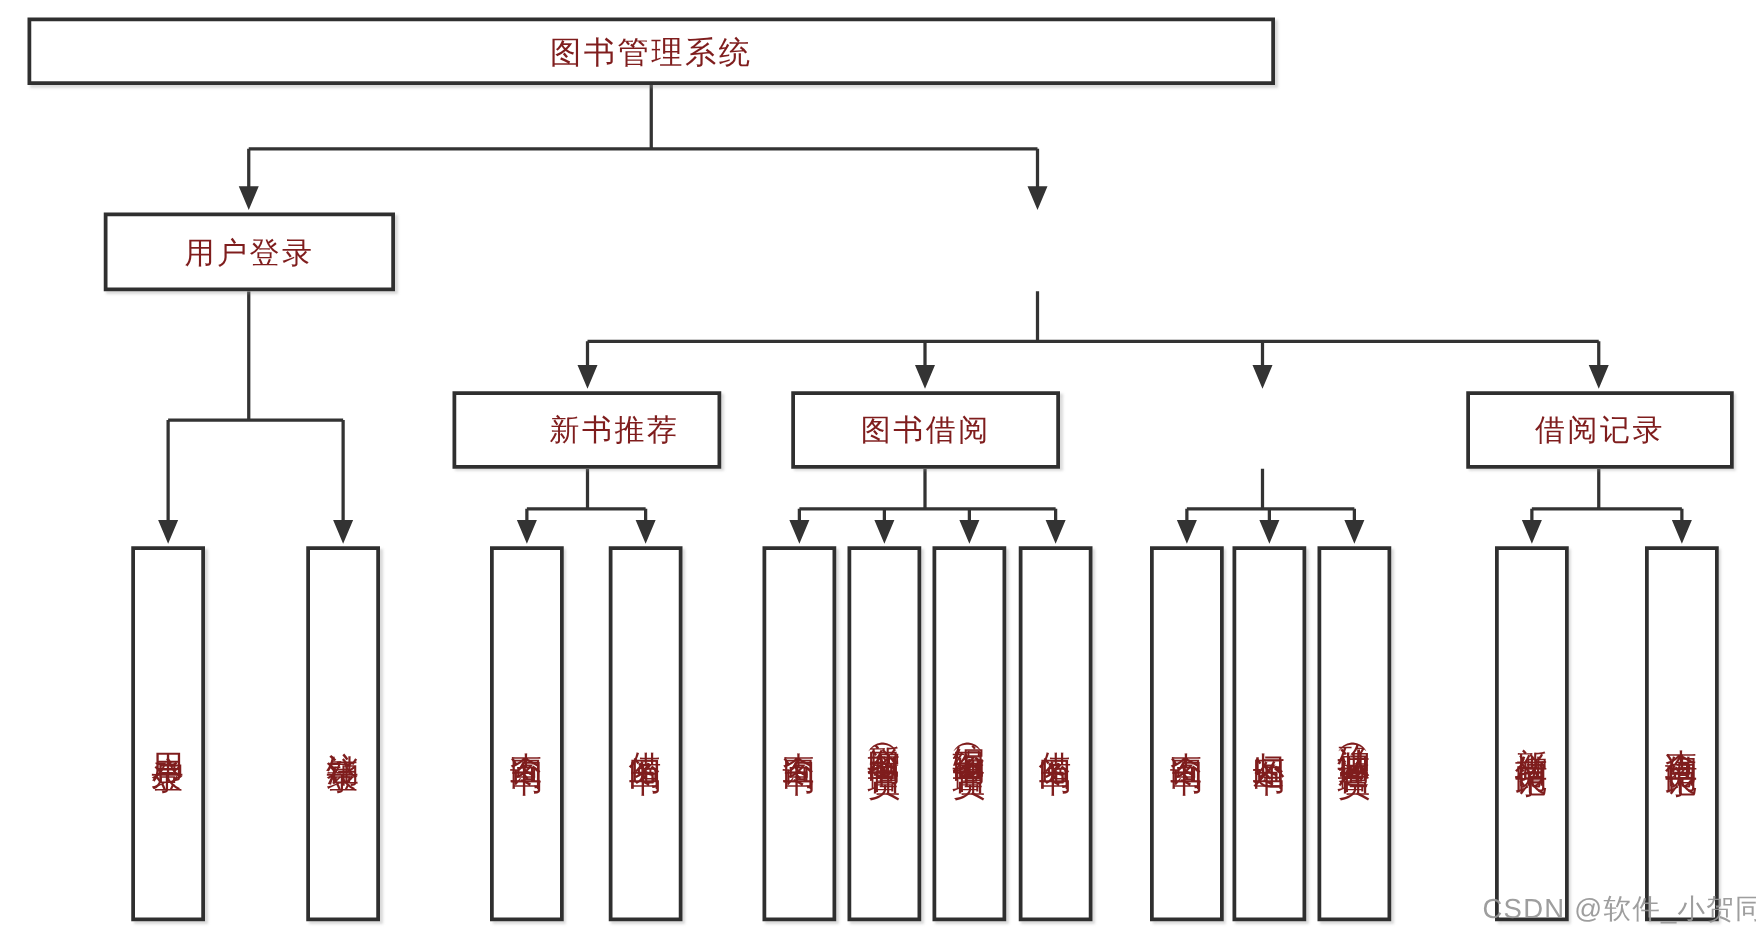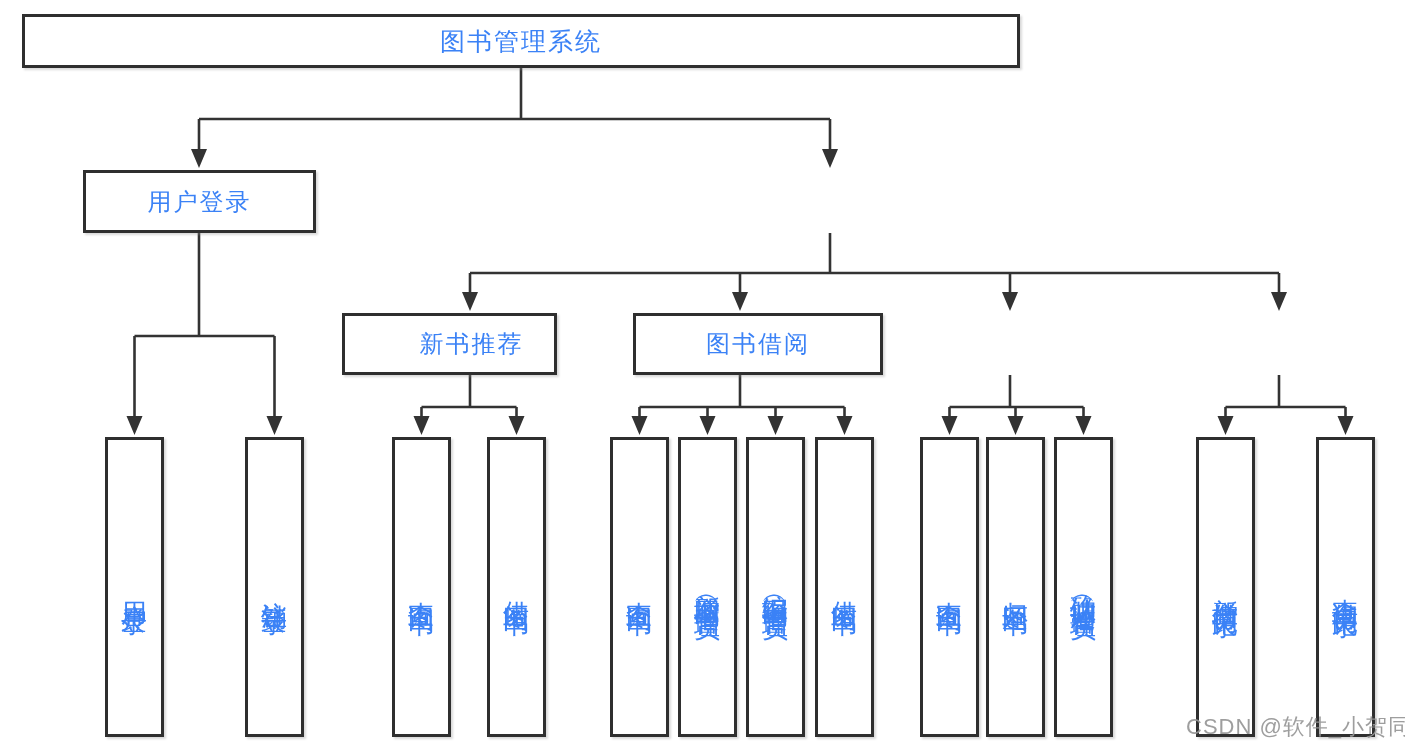--- a/index.html
+++ b/index.html
@@ -32,21 +32,21 @@
     stroke: none;
   }
   .node {
     position: absolute;
     box-sizing: border-box;
     background: #ffffff;
     border: 3px solid #2f2f2f;
     display: flex;
     align-items: center;
     justify-content: center;
-    color: #3b82f6;
+    color: #7f1d1d;
     z-index: 2;
     box-shadow: 2px 2px 2px rgba(150,150,150,0.35);
   }
   .node.h {
     font-size: 24px;
     letter-spacing: 2px;
     white-space: nowrap;
   }
   .node.root {
     font-size: 25px;
@@ -105,25 +105,28 @@
   </svg>
 
   <div class="node h root" style="left:22px; top:14px; width:998px; height:54px;">
     <span>图书管理系统</span>
   </div>
 
   <div class="node h" style="left:83px; top:170px; width:233px; height:63px;">
     <span>用户登录</span>
   </div>
 
-  <div class="node h" style="left:342px; top:313px; width:215px; height:62px;padding-left:44px;">
+  <div class="node h" style="left:362px; top:313px; width:215px; height:62px;padding-left:44px;">
     <span>新书推荐</span>
   </div>
-  <div class="node h" style="left:633px; top:313px; width:250px; height:62px;">
+  <div class="node h" style="left:633px; top:313px; width:215px; height:62px;">
     <span>图书借阅</span>
+  </div>
+  <div class="node h" style="left:1173px; top:313px; width:214px; height:62px;">
+    <span>借阅记录</span>
   </div>
 
   <div class="node leaf" style="left:105px; top:437px; width:59px; height:300px;">
     <span>用户登录</span>
   </div>
   <div class="node leaf" style="left:245px; top:437px; width:59px; height:300px;">
     <span>注销登录</span>
   </div>
 
   <div class="node leaf" style="left:392px; top:437px; width:59px; height:300px;">

